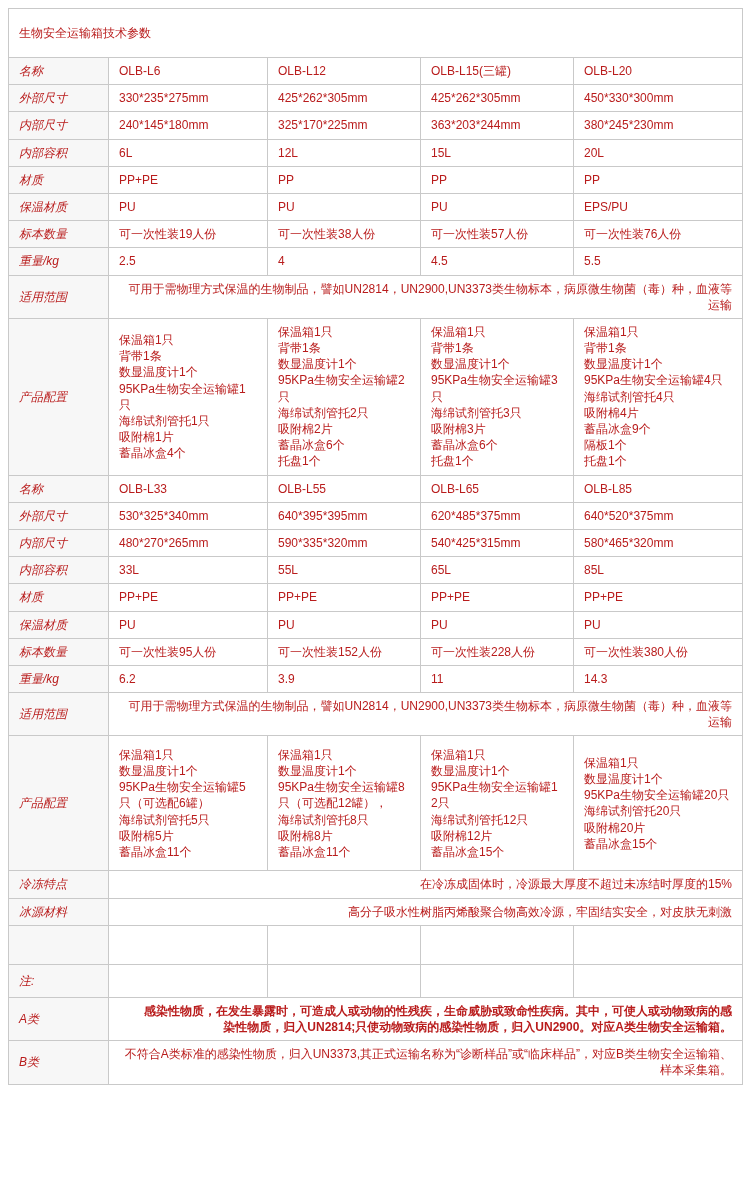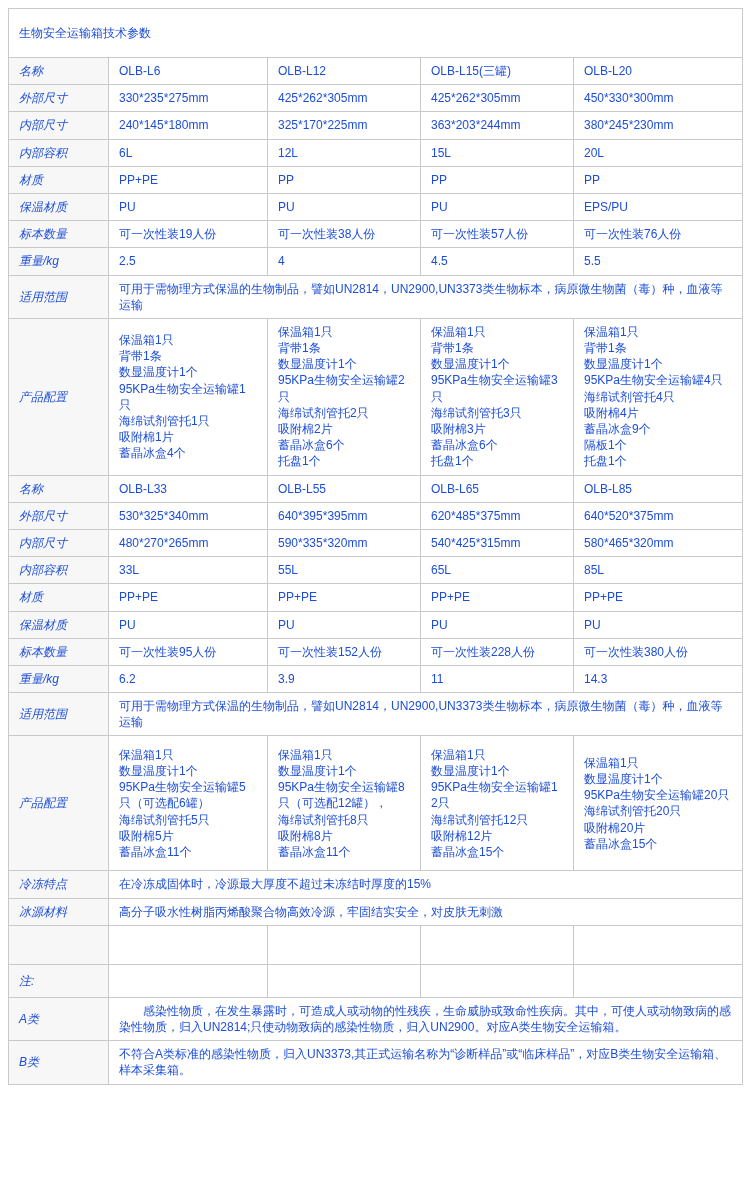--- a/index.html
+++ b/index.html
@@ -7,21 +7,21 @@
     width: 750px;
     font-family: "Liberation Sans", "DejaVu Sans", sans-serif;
     color: #4d4d4d;
   }
   .page { padding: 8px; }
   table.spec {
     border-collapse: collapse;
     table-layout: fixed;
     width: 734px;
     font-size: 12px;
-    color: #1d4ed8;
+    color: #b91c1c;
   }
   table.spec td {
     border: 1px solid #c9c9c9;
     padding: 5px 10px;
     line-height: 1.35;
     vertical-align: middle;
     overflow: hidden;
     word-break: break-all;
   }
   td.title-cell {
@@ -33,24 +33,24 @@
   td.val { background: #ffffff; height: 16px; }
   td.cfg {
     vertical-align: top;
     white-space: pre-line;
     line-height: 1.3;
     padding-top: 7px;
     padding-bottom: 12px;
   }
   td.cfg1 { height: 126px; }
   td.cfg2 { height: 124px; }
-  td.merged { background: #ffffff; }
+  td.merged { background: #ffffff; text-align: right; }
   tr.empty-row td { height: 28px; }
   tr.note-row td { height: 22px; }
-  td.indent-first { text-indent: 2em; }
+  td.indent-first { text-indent: 2em; font-weight: bold; }
 </style>
 </head>
 <body>
 
 <div class="page">
   <table class="spec">
     <colgroup>
       <col style="width:100px">
         <col style="width:159px">
         <col style="width:153px">

